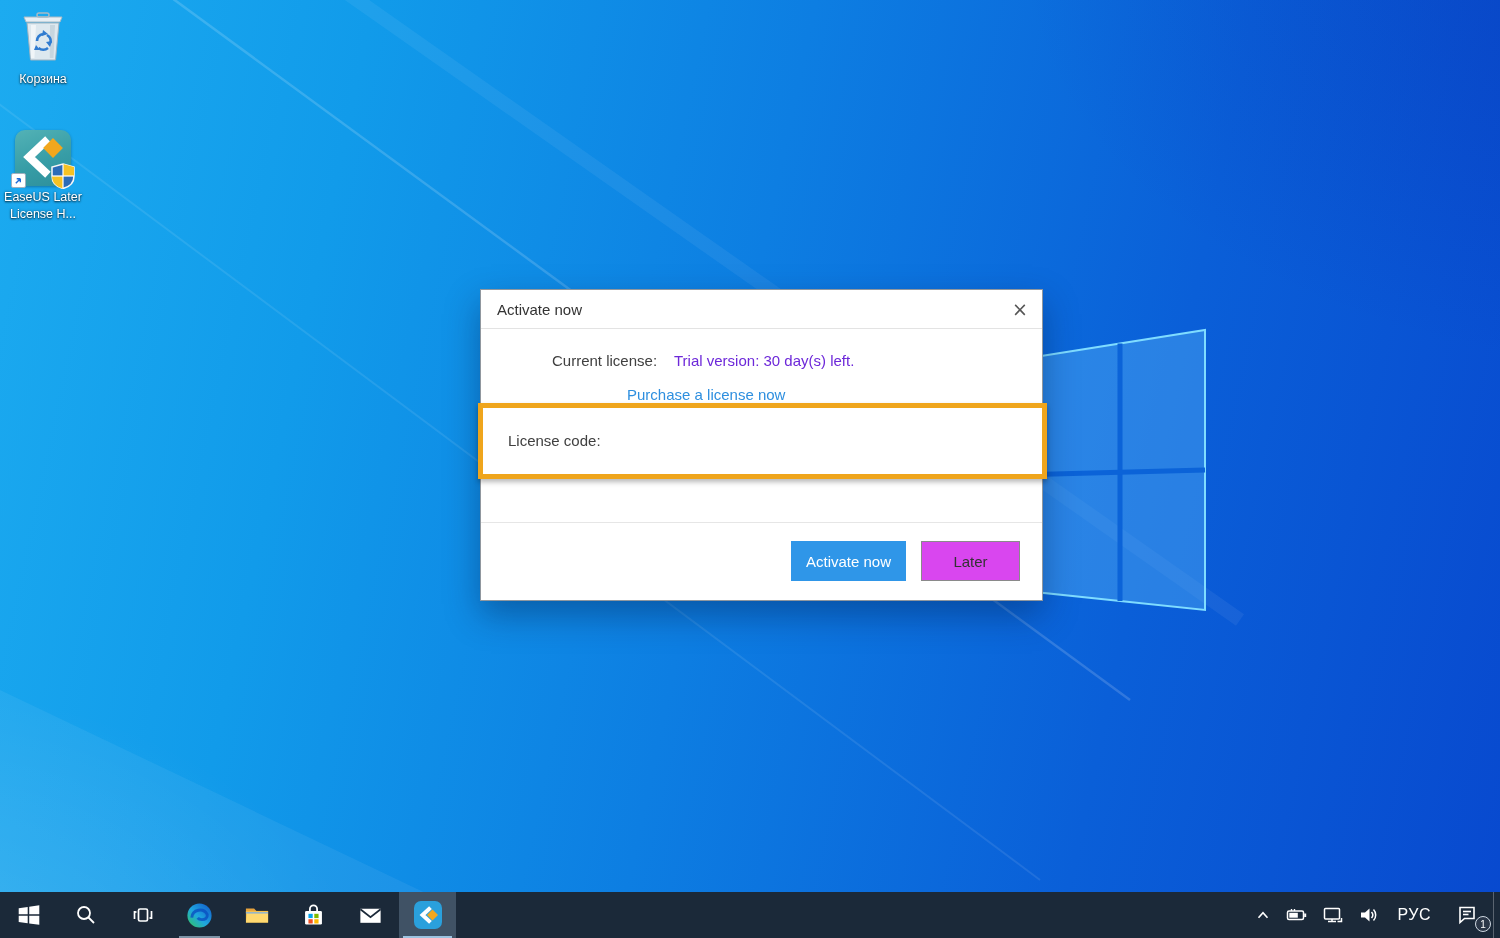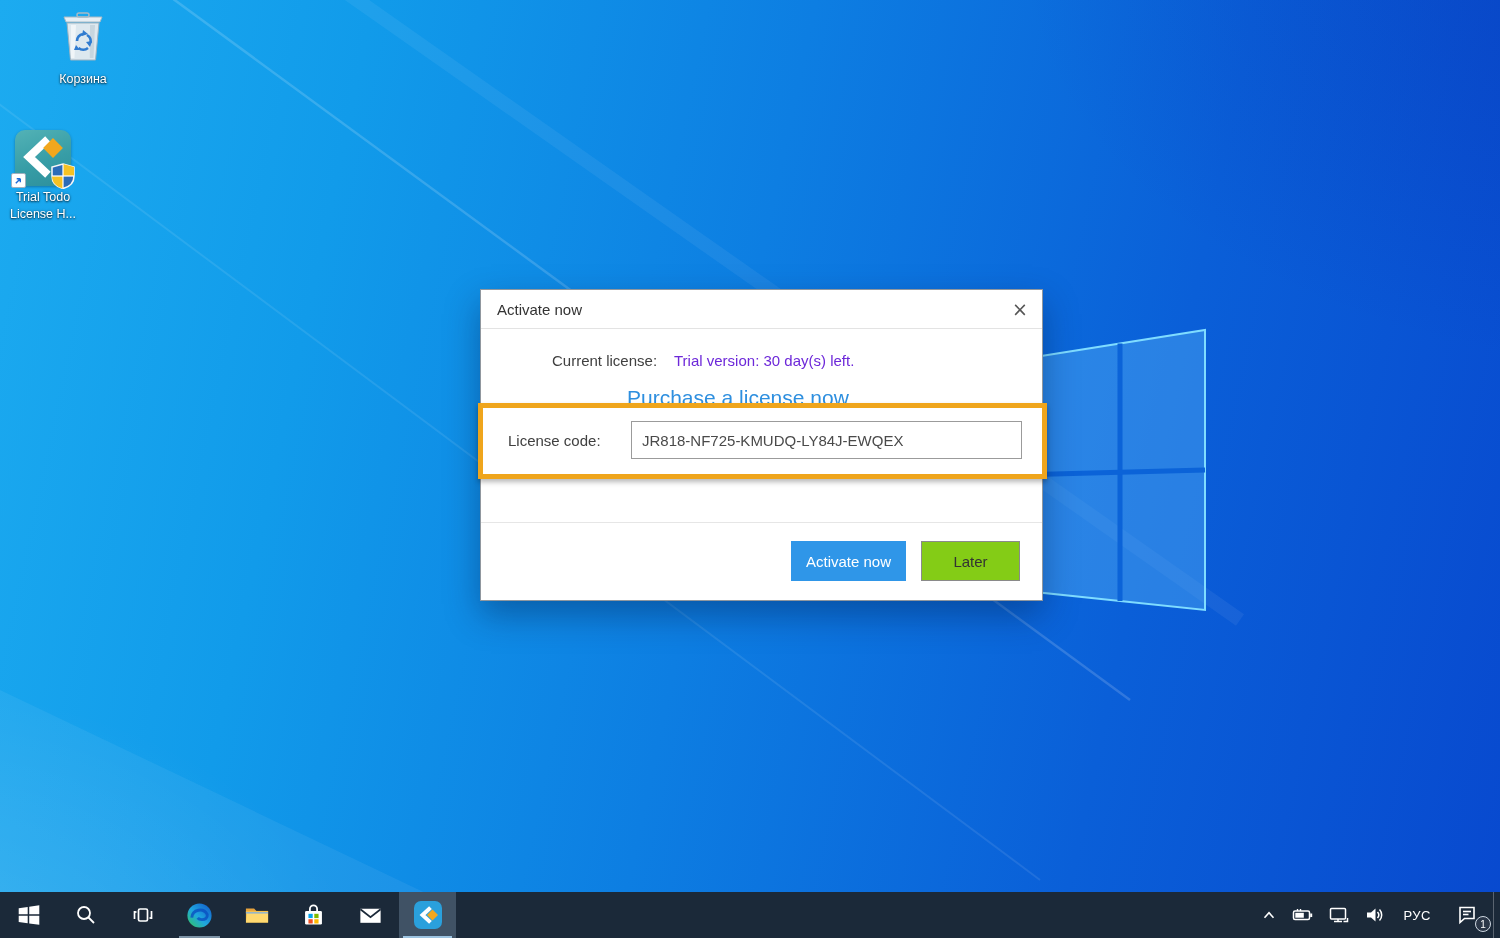--- a/index.html
+++ b/index.html
@@ -46,40 +46,40 @@
   }
   .dlg-title { font-size:15px; color:#333; }
   .dlg-close {
     width:44px; height:38px; border:none; background:transparent; color:#555;
     font-size:19px; line-height:38px; cursor:pointer; font-family:"DejaVu Sans", sans-serif;
   }
   .row-license { position:absolute; left:23px; top:62px; display:flex; }
   .row-license .k { color:#404040; width:122px;margin-left:48px; }
   .row-license .v { color:#6d28d9; }
   .purchase-link {
-    position:absolute; left:146px; top:96px; color:#2E8FDF; text-decoration:none; cursor:pointer; font-size:21px;
+    position:absolute; left:146px; top:96px; color:#2E8FDF; text-decoration:none; cursor:pointer; font-size:15px;
   }
   .hl-box {
     position:absolute; left:-3px; top:113px; width:569px; height:76px;
     border:5px solid #EFA51C; background:#fff; box-shadow:0 3px 5px rgba(0,0,0,.28);
   }
   .hl-inner { position:relative; width:100%; height:100%;border-radius:19px; }
   .lic-label { position:absolute; left:25px; top:24px; color:#404040; }
   .lic-input {
     position:absolute; left:148px; top:13px; width:391px; height:38px;
     border:1px solid #9b9b9b; font-size:15px; color:#4a4a4a; padding:0 10px;
     font-family:"Liberation Sans", sans-serif; background:#fff; outline:none;
   }
   .dlg-sep { position:absolute; left:0; top:232px; width:100%; height:1px; background:#e6e6e6; }
   .btn {
     position:absolute; top:251px; height:40px; font-size:15px; cursor:pointer;
     font-family:"Liberation Sans", sans-serif;
   }
   .btn-primary { left:310px; width:115px; background:#2F96E8; color:#fff; border:1px solid #2F96E8; }
-  .btn-secondary { left:440px; width:99px; background:#84cc16; color:#333; border:1px solid #8a8a8a; }
+  .btn-secondary { left:440px; width:99px; background:#d946ef; color:#333; border:1px solid #8a8a8a; }
 
   
   .taskbar {
     position:absolute; left:0; bottom:0; width:1500px; height:46px;
     background:#1B2939; display:flex; align-items:stretch; z-index:50;
   }
   .tb-btn {
     width:57px; display:flex; align-items:center; justify-content:center;
     position:relative; cursor:pointer;
   }
@@ -88,21 +88,21 @@
   }
   .tb-btn.active { background:rgba(160,190,215,.28); }
   .tb-btn.active::after {
     content:""; position:absolute; left:4px; right:4px; bottom:0; height:2.5px; background:#9cc3e0;
   }
   .tray { margin-left:auto; display:flex; align-items:center; height:100%; }
   .tray-btn {
     height:100%; display:flex; align-items:center; justify-content:center;
     padding:0 7px; cursor:pointer; position:relative; color:#fff;
   }
-  .lang { font-size:13px; letter-spacing:.5px; padding:0 10px; }
+  .lang { font-size:16px; letter-spacing:.5px; padding:0 10px; }
   .badge {
     position:absolute; right:2px; bottom:6px; width:16px; height:16px; border-radius:50%;
     background:#2b3748; border:1.5px solid #cfd8e2; color:#fff; font-size:10px;
     display:flex; align-items:center; justify-content:center;
   }
   .show-desktop { width:7px; height:100%; border-left:1px solid rgba(255,255,255,.28); cursor:pointer; }
 </style>
 </head>
 <body>
 
@@ -114,21 +114,21 @@
     <line x1="300" y1="-40" x2="1240" y2="620" stroke="rgba(255,255,255,0.06)" stroke-width="14"></line>
     <polygon points="0,938 0,690 520,938" fill="rgba(255,255,255,0.06)"></polygon>
   </svg>
 
   <svg style="position:absolute;left:1030px;top:320px;" width="180" height="300" viewBox="0 0 180 300">
     <polygon points="5,37 175,10 175,290 5,272" fill="rgba(80,170,245,0.45)" stroke="#7fdcff" stroke-width="2"></polygon>
     <line x1="90" y1="23.5" x2="90" y2="281" stroke="#0b63d8" stroke-width="5"></line>
     <line x1="5" y1="154.5" x2="175" y2="150" stroke="#0b63d8" stroke-width="5"></line>
   </svg>
 
-  <div class="desk-icon" style="left:0;top:8px;margin-left:40px;">
+  <div class="desk-icon" style="left:0;top:8px;">
     <svg class="glyph" width="52" height="56" viewBox="0 0 52 56">
       <polygon points="7,9 45,9 43,14 9,14" fill="#e8eff4" stroke="#a8bac6" stroke-width="1"></polygon>
       <rect x="20" y="5" width="12" height="4" rx="2" fill="none" stroke="#a8bac6" stroke-width="1.5"></rect>
       <polygon points="10,15 42,15 38.5,52 13.5,52" fill="#dde8ef" stroke="#9fb3c0" stroke-width="1"></polygon>
       <polygon points="14,17 19,17 17.5,50 13.8,50" fill="#ffffff" opacity="0.55"></polygon>
       <polygon points="33,17 38,17 36.5,50 32.8,50" fill="#b9c9d4" opacity="0.6"></polygon>
       <g stroke="#2f7bd0" stroke-width="2.6" fill="none">
         <path d="M20,33 a7.5,7.5 0 0 1 6,-7"></path>
         <path d="M30,27 a7.5,7.5 0 0 1 3.5,8"></path>
         <path d="M31,40 a7.5,7.5 0 0 1 -9.5,0"></path>
@@ -156,21 +156,21 @@
         <line x1="1" y1="13" x2="23" y2="13" stroke="#ffffff" stroke-width="1.2"></line>
       </svg>
       <span class="shortcut-overlay">
         <svg width="9" height="9" viewBox="0 0 10 10">
             <path d="M1,9 L1,4 L4,4 L4,1 L9,1 L9,6 L6,6 L6,9 Z" fill="none"></path>
             <path d="M2,8 L7,3 M7,3 L7,7 M7,3 L3,3" stroke="#1e6bd6" stroke-width="1.6" fill="none"></path>
           </svg>
       </span>
     </div>
     <div class="lbl">
-      <div>Trial Todo</div>
+      <div>EaseUS Later</div>
       <div>License H...</div>
     </div>
   </div>
 
   <div class="dialog">
     <div class="dlg-titlebar">
       <span class="dlg-title">Activate now</span>
       <button class="dlg-close">
         <span>×</span>
       </button>
@@ -179,21 +179,20 @@
     <div class="row-license">
       <span class="k">Current license:</span>
       <span class="v">Trial version: 30 day(s) left.</span>
     </div>
 
     <a class="purchase-link">Purchase a license now</a>
 
     <div class="hl-box">
       <div class="hl-inner">
         <span class="lic-label">License code:</span>
-        <input class="lic-input" type="text" value="JR818-NF725-KMUDQ-LY84J-EWQEX" style="">
       </div>
     </div>
 
     <div class="dlg-sep"></div>
 
     <button class="btn btn-primary">Activate now</button>
     <button class="btn btn-secondary">Later</button>
   </div>
 
   <div class="taskbar">

